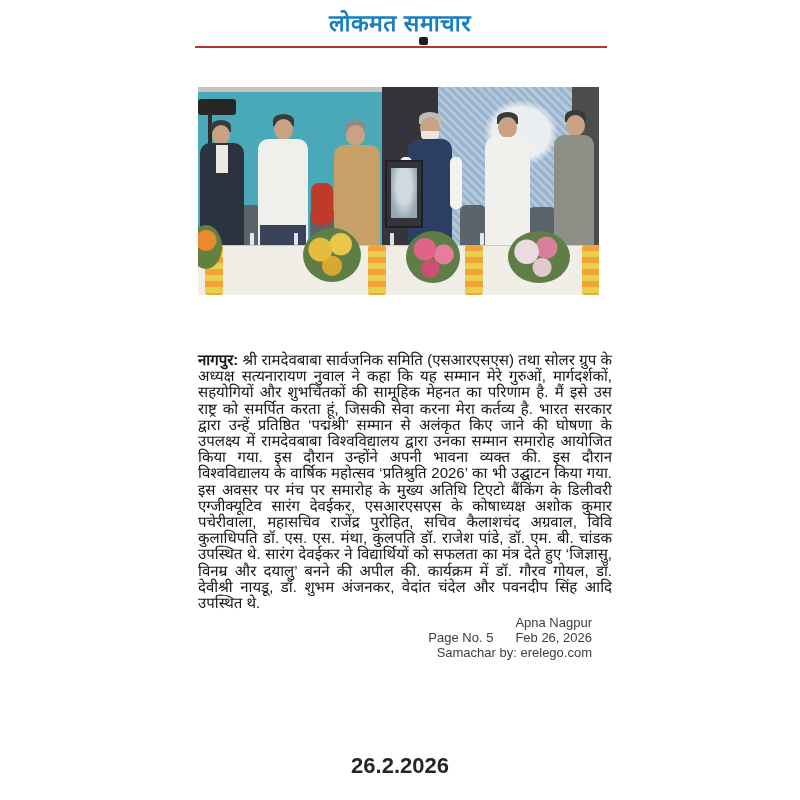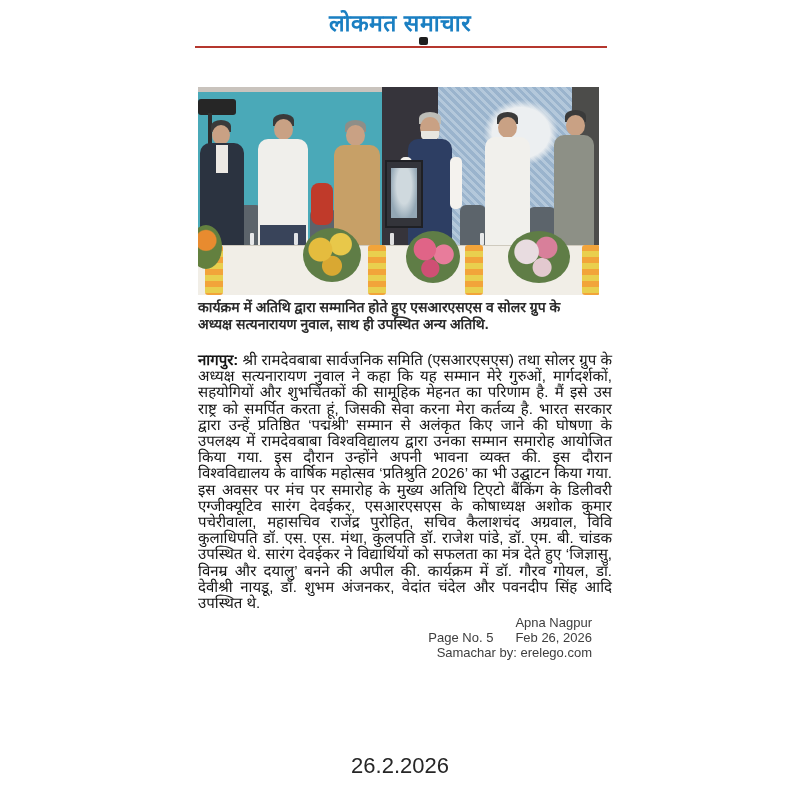--- a/index.html
+++ b/index.html
@@ -66,21 +66,21 @@
     font-size:13px;color:#3d3d3d;line-height:15px;
   }
   .clip-footer .gap{display:inline-block;width:22px;}
   
   .pub-title{
     position:absolute;top:700px;left:0;width:800px;text-align:center;
     font-size:38px;font-weight:500;color:#951a1b;letter-spacing:0.5px;
   }
   .pub-date{
     position:absolute;top:753px;left:0;width:800px;text-align:center;
-    font-size:22px;font-weight:400;color:#262626;
+    font-size:22px;font-weight:700;color:#262626;
   }
 </style>
 </head>
 <body>
 
 <div class="page">
 
   <div class="masthead">लोकमत समाचार</div>
   <div class="red-rule"></div>
   <div class="scan-artifact"></div>
@@ -145,21 +145,20 @@
     <div class="ph garland" style="left:7px;"></div>
     <div class="ph garland" style="left:170px;"></div>
     <div class="ph garland" style="left:267px;"></div>
     <div class="ph garland" style="left:384px;"></div>
     <div class="ph bouquet bq-orange"></div>
     <div class="ph bouquet bq-yellow"></div>
     <div class="ph bouquet bq-pink"></div>
     <div class="ph bouquet bq-whitepink"></div>
   </div>
 
-  <div class="caption">कार्यक्रम में अतिथि द्वारा सम्मानित होते हुए एसआरएसएस व सोलर ग्रुप के अध्यक्ष सत्यनारायण नुवाल, साथ ही उपस्थित अन्य अतिथि.</div>
 
   <div class="body-text">
     <span class="lead">नागपुर:</span><span> श्री रामदेवबाबा सार्वजनिक समिति (एसआरएसएस) तथा सोलर ग्रुप के अध्यक्ष सत्यनारायण नुवाल ने कहा कि यह सम्मान मेरे गुरुओं, मार्गदर्शकों, सहयोगियों और शुभचिंतकों की सामूहिक मेहनत का परिणाम है. मैं इसे उस राष्ट्र को समर्पित करता हूं, जिसकी सेवा करना मेरा कर्तव्य है. भारत सरकार द्वारा उन्हें प्रतिष्ठित ‘पद्मश्री’ सम्मान से अलंकृत किए जाने की घोषणा के उपलक्ष्य में रामदेवबाबा विश्वविद्यालय द्वारा उनका सम्मान समारोह आयोजित किया गया. इस दौरान उन्होंने अपनी भावना व्यक्त की. इस दौरान विश्वविद्यालय के वार्षिक महोत्सव ‘प्रतिश्रुति 2026’ का भी उद्घाटन किया गया. इस अवसर पर मंच पर समारोह के मुख्य अतिथि टिएटो बैंकिंग के डिलीवरी एग्जीक्यूटिव सारंग देवईकर, एसआरएसएस के कोषाध्यक्ष अशोक कुमार पचेरीवाला, महासचिव राजेंद्र पुरोहित, सचिव कैलाशचंद अग्रवाल, विवि कुलाधिपति डॉ. एस. एस. मंथा, कुलपति डॉ. राजेश पांडे, डॉ. एम. बी. चांडक उपस्थित थे. सारंग देवईकर ने विद्यार्थियों को सफलता का मंत्र देते हुए ‘जिज्ञासु, विनम्र और दयालु’ बनने की अपील की. कार्यक्रम में डॉ. गौरव गोयल, डॉ. देवीश्री नायडू, डॉ. शुभम अंजनकर, वेदांत चंदेल और पवनदीप सिंह आदि उपस्थित थे.</span>
   </div>
 
   <div class="clip-footer">
     <div>Apna Nagpur</div>
     <div>
       <span>Page No. 5</span><span class="gap"></span><span>Feb 26, 2026</span>
     </div>

